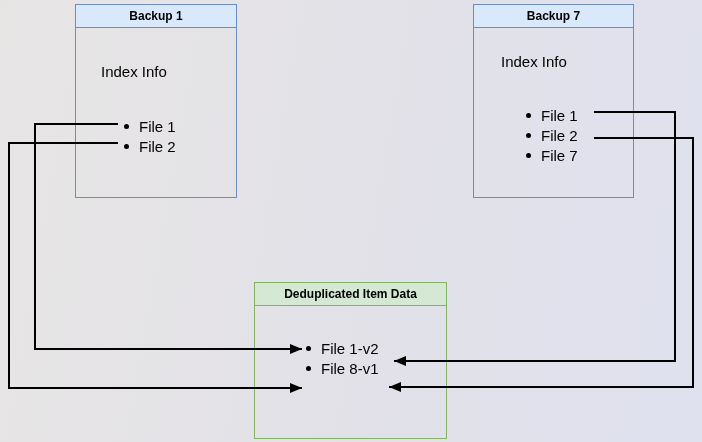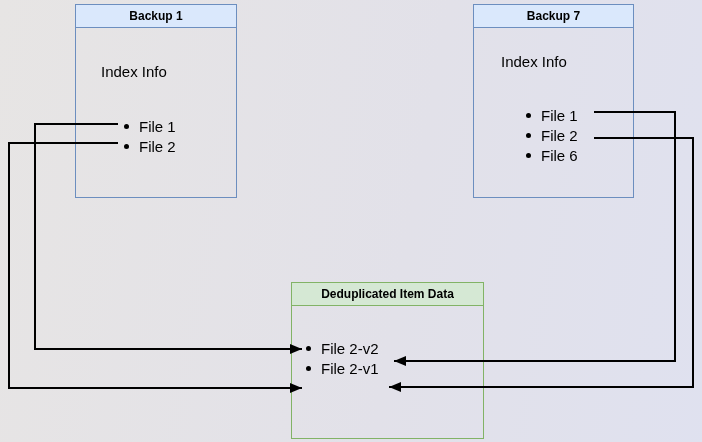--- a/index.html
+++ b/index.html
@@ -39,21 +39,21 @@
     border-bottom: 1px solid var(--backup-border, #6c8ebf);
   }
   .green-box { border: 1px solid var(--dedup-border, #82b366); }
   .green-box .box-header {
     height: 23px; line-height: 23px;
     background: var(--dedup-header-fill, #d5e8d4);
     border-bottom: 1px solid var(--dedup-border, #82b366);
   }
   #backup1-box { left: 75px;  top: 4px;   width: 162px; height: 194px; }
   #backup2-box { left: 473px; top: 4px;   width: 161px; height: 194px; }
-  #dedup-box   { left: 254px; top: 282px; width: 193px; height: 157px; margin-left: 37px; }
+  #dedup-box   { left: 254px; top: 282px; width: 193px; height: 157px; }
 
   .free-label {
     position: absolute;
     font-size: 15px;
     line-height: 20px;
     white-space: nowrap;
   }
   #index-info-1 { left: 101px; top: 62px; }
   #index-info-2 { left: 501px; top: 52px; }
 
@@ -124,32 +124,32 @@
       <div class="item-row">
         <span class="bullet"></span>
         <span>File 1</span>
       </div>
       <div class="item-row">
         <span class="bullet"></span>
         <span>File 2</span>
       </div>
       <div class="item-row">
         <span class="bullet"></span>
-        <span>File 6</span>
+        <span>File 7</span>
       </div>
     </div>
 
   <div class="item-list" id="dedup-list">
       <div class="item-row">
         <span class="bullet"></span>
-        <span>File 2-v2</span>
+        <span>File 1-v2</span>
       </div>
       <div class="item-row">
         <span class="bullet"></span>
-        <span>File 2-v1</span>
+        <span>File 8-v1</span>
       </div>
     </div>
 
   <svg id="connector-layer" viewBox="0 0 702 442" xmlns="http://www.w3.org/2000/svg">
     <defs>
       <marker id="arrowhead" markerUnits="userSpaceOnUse" markerWidth="13" markerHeight="11" refX="12" refY="5" orient="auto">
         <path d="M0,0 L12,5 L0,10 Z"></path>
       </marker>
     </defs>
   <polyline points="118,124 35,124 35,349 302,349" class="connector" marker-end="url(#arrowhead)"></polyline>

